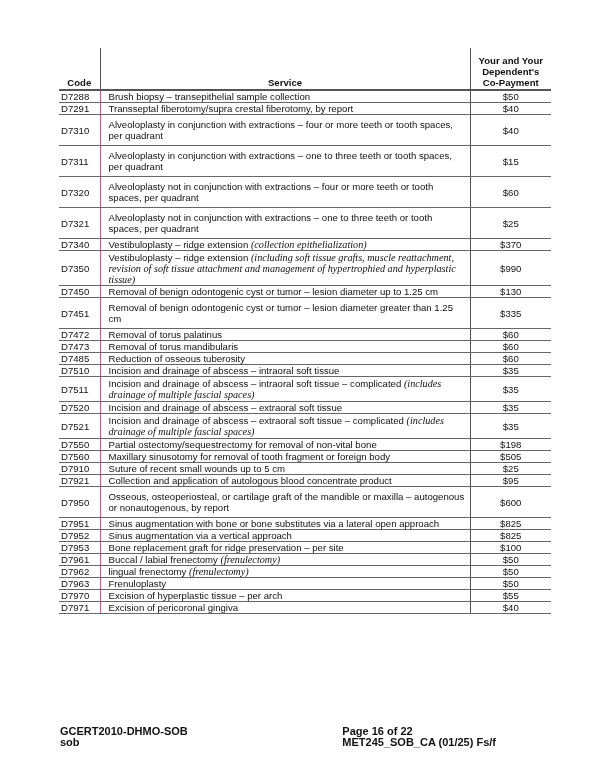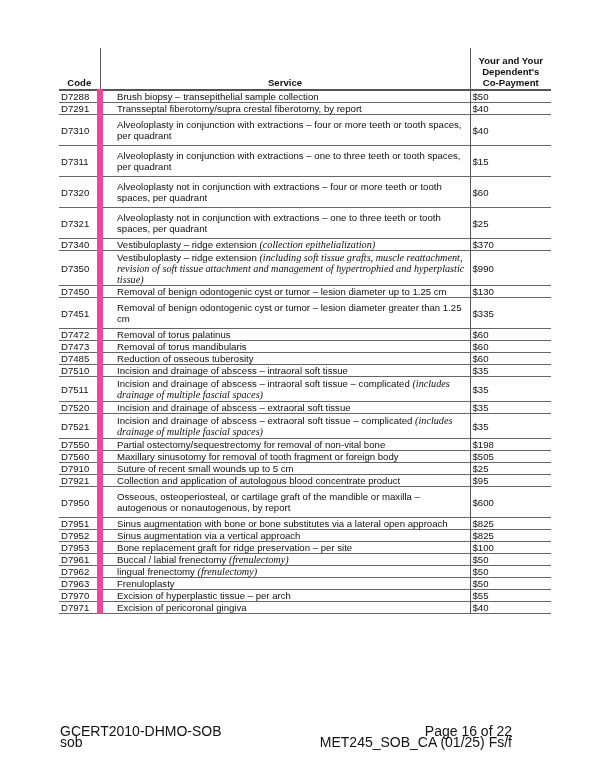--- a/index.html
+++ b/index.html
@@ -10,31 +10,31 @@
   col.c-code { width: 41px; }
   col.c-svc { width: 370px; }
   col.c-pay { width: 81px; }
   th { font-weight: bold; font-size: 9.6px; vertical-align: bottom; padding: 0 2px 1px 2px; }
   th.h-code { text-align: center; border-right: 1px solid #555; }
   th.h-svc { text-align: center; border-right: 1px solid #555; }
   th.h-pay { text-align: center; line-height: 11px; padding-top: 0; }
   thead tr { height: 42px; }
   thead th { border-bottom: 2px solid #555; margin-top: 28px; }
   td { padding: 0 2px; vertical-align: middle; border-bottom: 1.5px solid #666; }
-  td.code { border-right: 6px solid #ec4899; padding-left: 2px; white-space: nowrap; }
-  td.svc { border-right: 1px solid #555; padding-left: 14px; }
-  td.pay { text-align: left; }
+  td.code { border-right: 1px solid #ec4899; padding-left: 2px; white-space: nowrap; }
+  td.svc { border-right: 1px solid #555; padding-left: 8px; }
+  td.pay { text-align: center; }
   tr.r1 td { height: 11px; }
   tr.r2 td { height: 30px; }
   tr.r2s td { height: 24px; }
   tr.r3 td { height: 34px; }
   .ital { font-family: "Liberation Serif", serif; font-style: italic; font-size: 10.2px; }
-  .footer { position: absolute; top: 726px; font-size: 14px; line-height: 11px; }
+  .footer { position: absolute; top: 726px; font-size: 11px; line-height: 11px; font-weight: bold; }
   .footer.left { left: 60px; }
-  .footer.right { right: 88px; text-align: right; }
+  .footer.right { right: 104px; }
 </style>
 </head>
 <body>
 
 <div class="page">
   <table>
     <colgroup>
         <col class="c-code">
         <col class="c-svc">
         <col class="c-pay">

